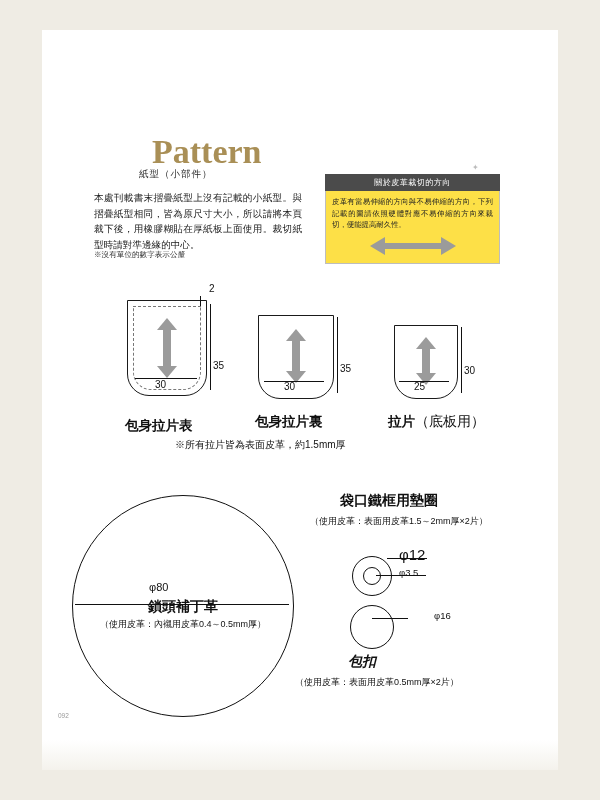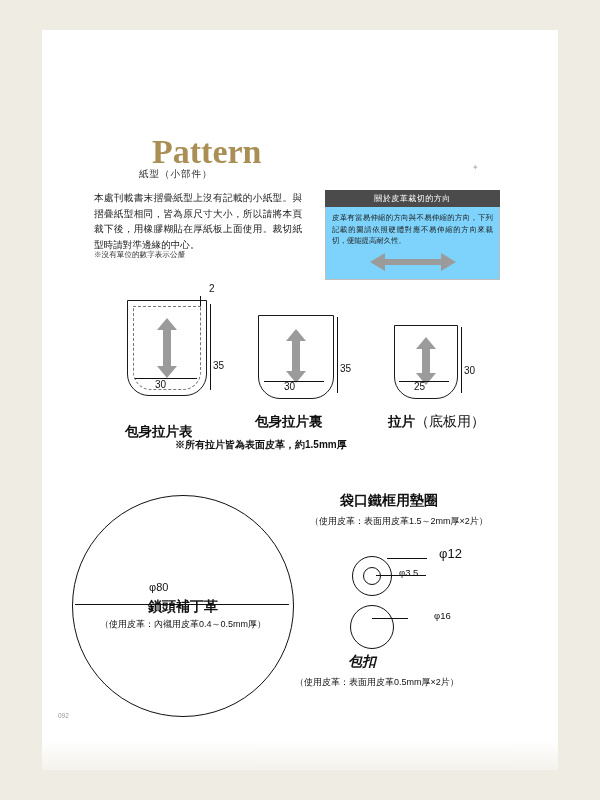--- a/index.html
+++ b/index.html
@@ -51,21 +51,21 @@
   
   .notebox{
     position:absolute;left:325px;top:186px;width:175px;
   }
   .notebox-head{
     background:#4b4b4b;color:#fff;font-size:8px;
     text-align:center;padding:3px 0 3px 0;letter-spacing:0.5px;
   }
   .notebox-body{
     border:1px solid #bdbdbd;border-top:none;
-    background:#7dd3fc;
+    background:#fde047;
     padding:5px 6px 6px 6px;
     font-size:7.4px;line-height:11.5px;color:#222;
     text-align:justify;
   }
   .arrow-h{
     margin:6px auto 2px auto;
     width:86px;height:18px;position:relative;
   }
   .arrow-h .bar{
     position:absolute;left:14px;top:6px;width:58px;height:6px;background:#9b9b9b;
@@ -114,21 +114,21 @@
   }
   .dimline{position:absolute;background:#111;}
   .piece-label{
     position:absolute;
     font-size:13.5px;font-weight:bold;color:#111;white-space:nowrap;
   }
   .piece-label .small{font-size:14px;font-weight:normal;}
 
   .note-all{
     position:absolute;left:175px;top:438px;
-    font-size:10px;color:#111;font-weight:bold;
+    font-size:10px;color:#111;
   }
 
   
   .bigcircle{
     position:absolute;left:72px;top:495px;width:220px;height:220px;
     border:1.2px solid #111;border-radius:50%;
   }
   .bigcircle-label{
     position:absolute;left:97px;top:598px;width:172px;text-align:center;
     font-size:14px;font-weight:bold;color:#111;
@@ -153,21 +153,21 @@
     border:1.1px solid #111;border-radius:50%;
   }
   .ring-inner{
     position:absolute;left:363px;top:567px;width:16px;height:16px;
     border:1.1px solid #111;border-radius:50%;
   }
   .circ16{
     position:absolute;left:350px;top:605px;width:42px;height:42px;
     border:1.1px solid #111;border-radius:50%;
   }
-  .lbl-phi12{position:absolute;left:399px;top:545px;font-size:13px;color:#111;margin-left:40px;}
+  .lbl-phi12{position:absolute;left:399px;top:545px;font-size:15px;color:#111;}
   .lbl-phi35{position:absolute;left:399px;top:566px;font-size:9.5px;color:#111;}
   .lbl-phi16{position:absolute;left:394px;top:617px;font-size:9.5px;color:#111;}
   .leader{position:absolute;background:#111;height:1px;}
   .bk-title{
     position:absolute;left:348px;top:653px;font-size:14px;font-weight:bold;color:#111;font-style:italic;
   }
   .bk-sub{
     position:absolute;left:295px;top:676px;font-size:9px;color:#111;
   }
   .pagenum{
@@ -183,21 +183,21 @@
 <div id="gutter-shadow"></div>
 <div id="page">
 
   <div class="tickmark">✦</div>
 
   <div class="title" style="left:62px;top:103px;margin-left:48px;">Pattern</div>
   <div class="title-sub" style="left:52px;top:138px;">紙型（小部件）</div>
   <div class="intro" style="left:52px;top:160px;">本處刊載書末摺疊紙型上沒有記載的小紙型。與摺疊紙型相同，皆為原尺寸大小，所以請將本頁裁下後，用橡膠糊貼在厚紙板上面使用。裁切紙型時請對準邊緣的中心。</div>
   <div class="intro-note" style="left:52px;top:220px;">※沒有單位的數字表示公釐</div>
 
-  <div class="notebox" style="left:283px;top:160px;">
+  <div class="notebox" style="left:283px;top:144px;">
     <div class="notebox-head">關於皮革裁切的方向</div>
     <div class="notebox-body">
       <div>皮革有當易伸縮的方向與不易伸縮的方向，下列記載的圖請依照硬體對應不易伸縮的方向來裁切，便能提高耐久性。</div>
       <div class="arrow-h">
         <div class="lt"></div>
           <div class="bar"></div>
           <div class="rt"></div>
       </div>
     </div>
   </div>
@@ -208,21 +208,21 @@
       <div class="up"></div>
         <div class="bar" style="height:36px;"></div>
         <div class="dn"></div>
     </div>
     <div class="dim" style="left:82px;top:-17px;">2</div>
     <div class="dimline" style="left:73px;top:-4px;width:1px;height:10px;"></div>
     <div class="dim" style="left:86px;top:60px;">35</div>
     <div class="dimline" style="left:83px;top:4px;width:1px;height:86px;"></div>
     <div class="dim" style="left:28px;top:79px;">30</div>
     <div class="dimline" style="left:8px;top:78px;width:62px;height:1px;"></div>
-    <div class="piece-label" style="left:-2px;top:123px;">
+    <div class="piece-label" style="left:-2px;top:117px;">
       <span>包身拉片表</span>
     </div>
   </div>
 
   <div class="piece" style="left:216px;top:285px;">
     <div class="shape" style="width:74px;height:82px;"></div>
     <div class="arrow-v" style="top:14px;">
       <div class="up"></div>
         <div class="bar" style="height:30px;"></div>
         <div class="dn"></div>

